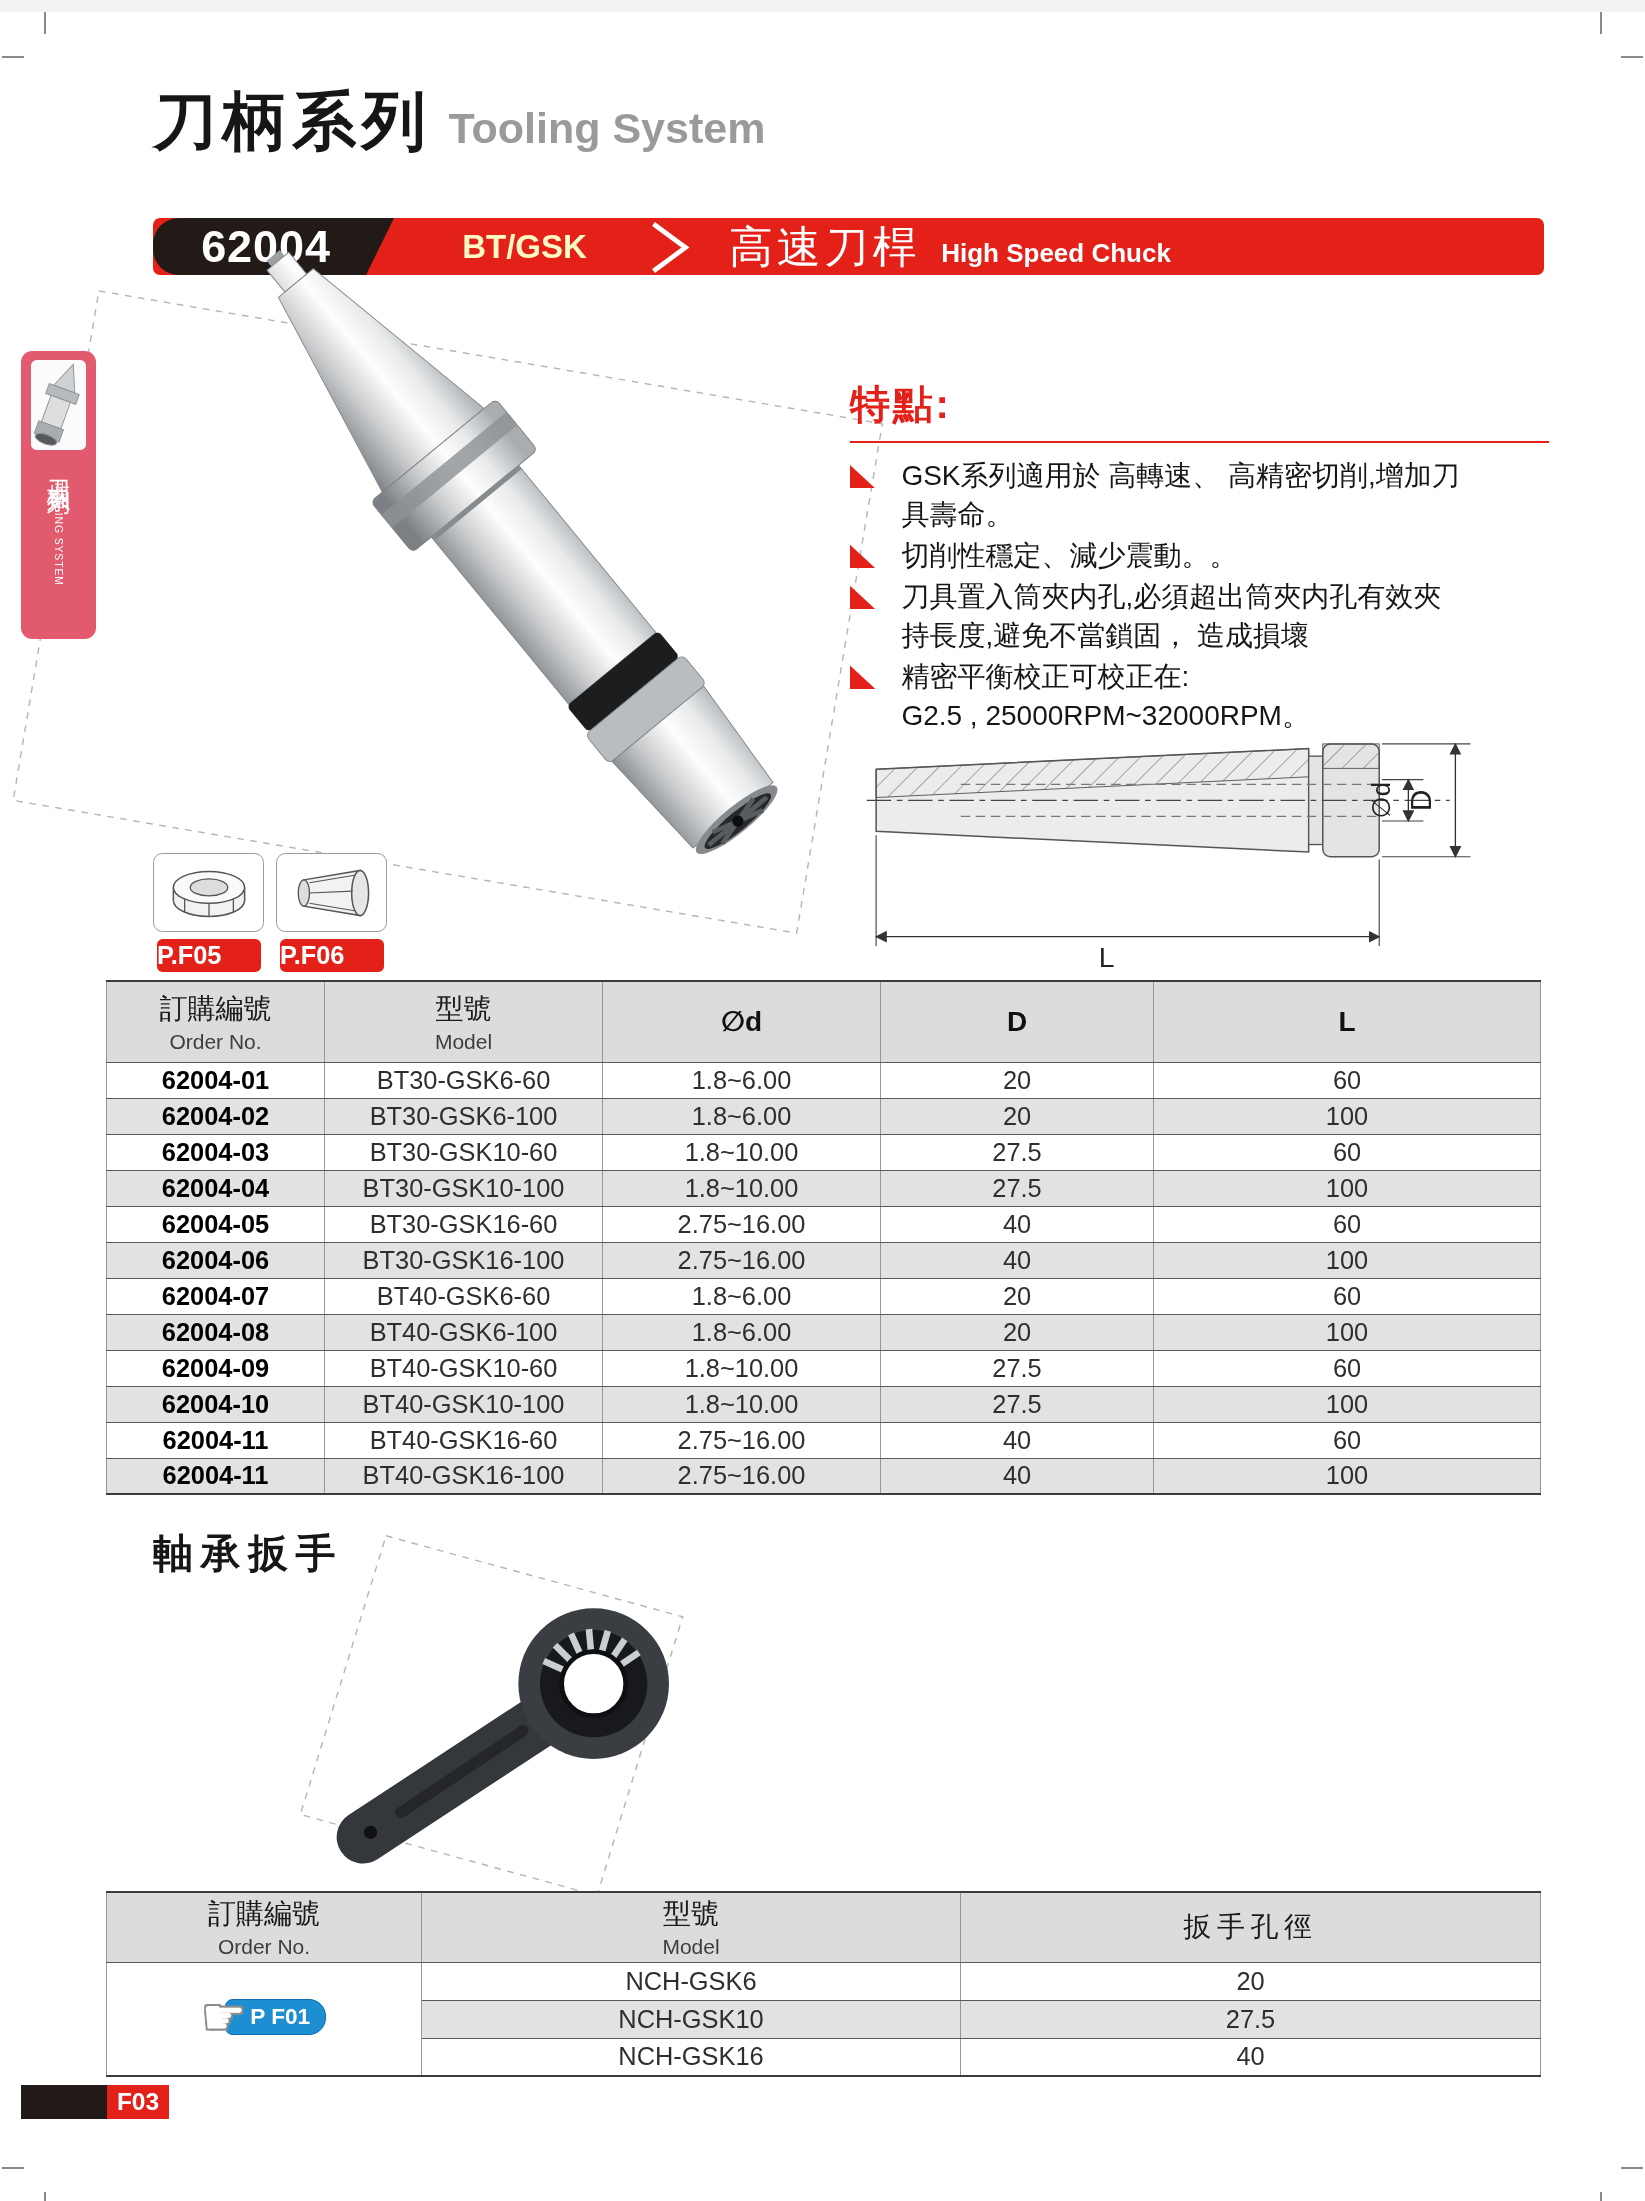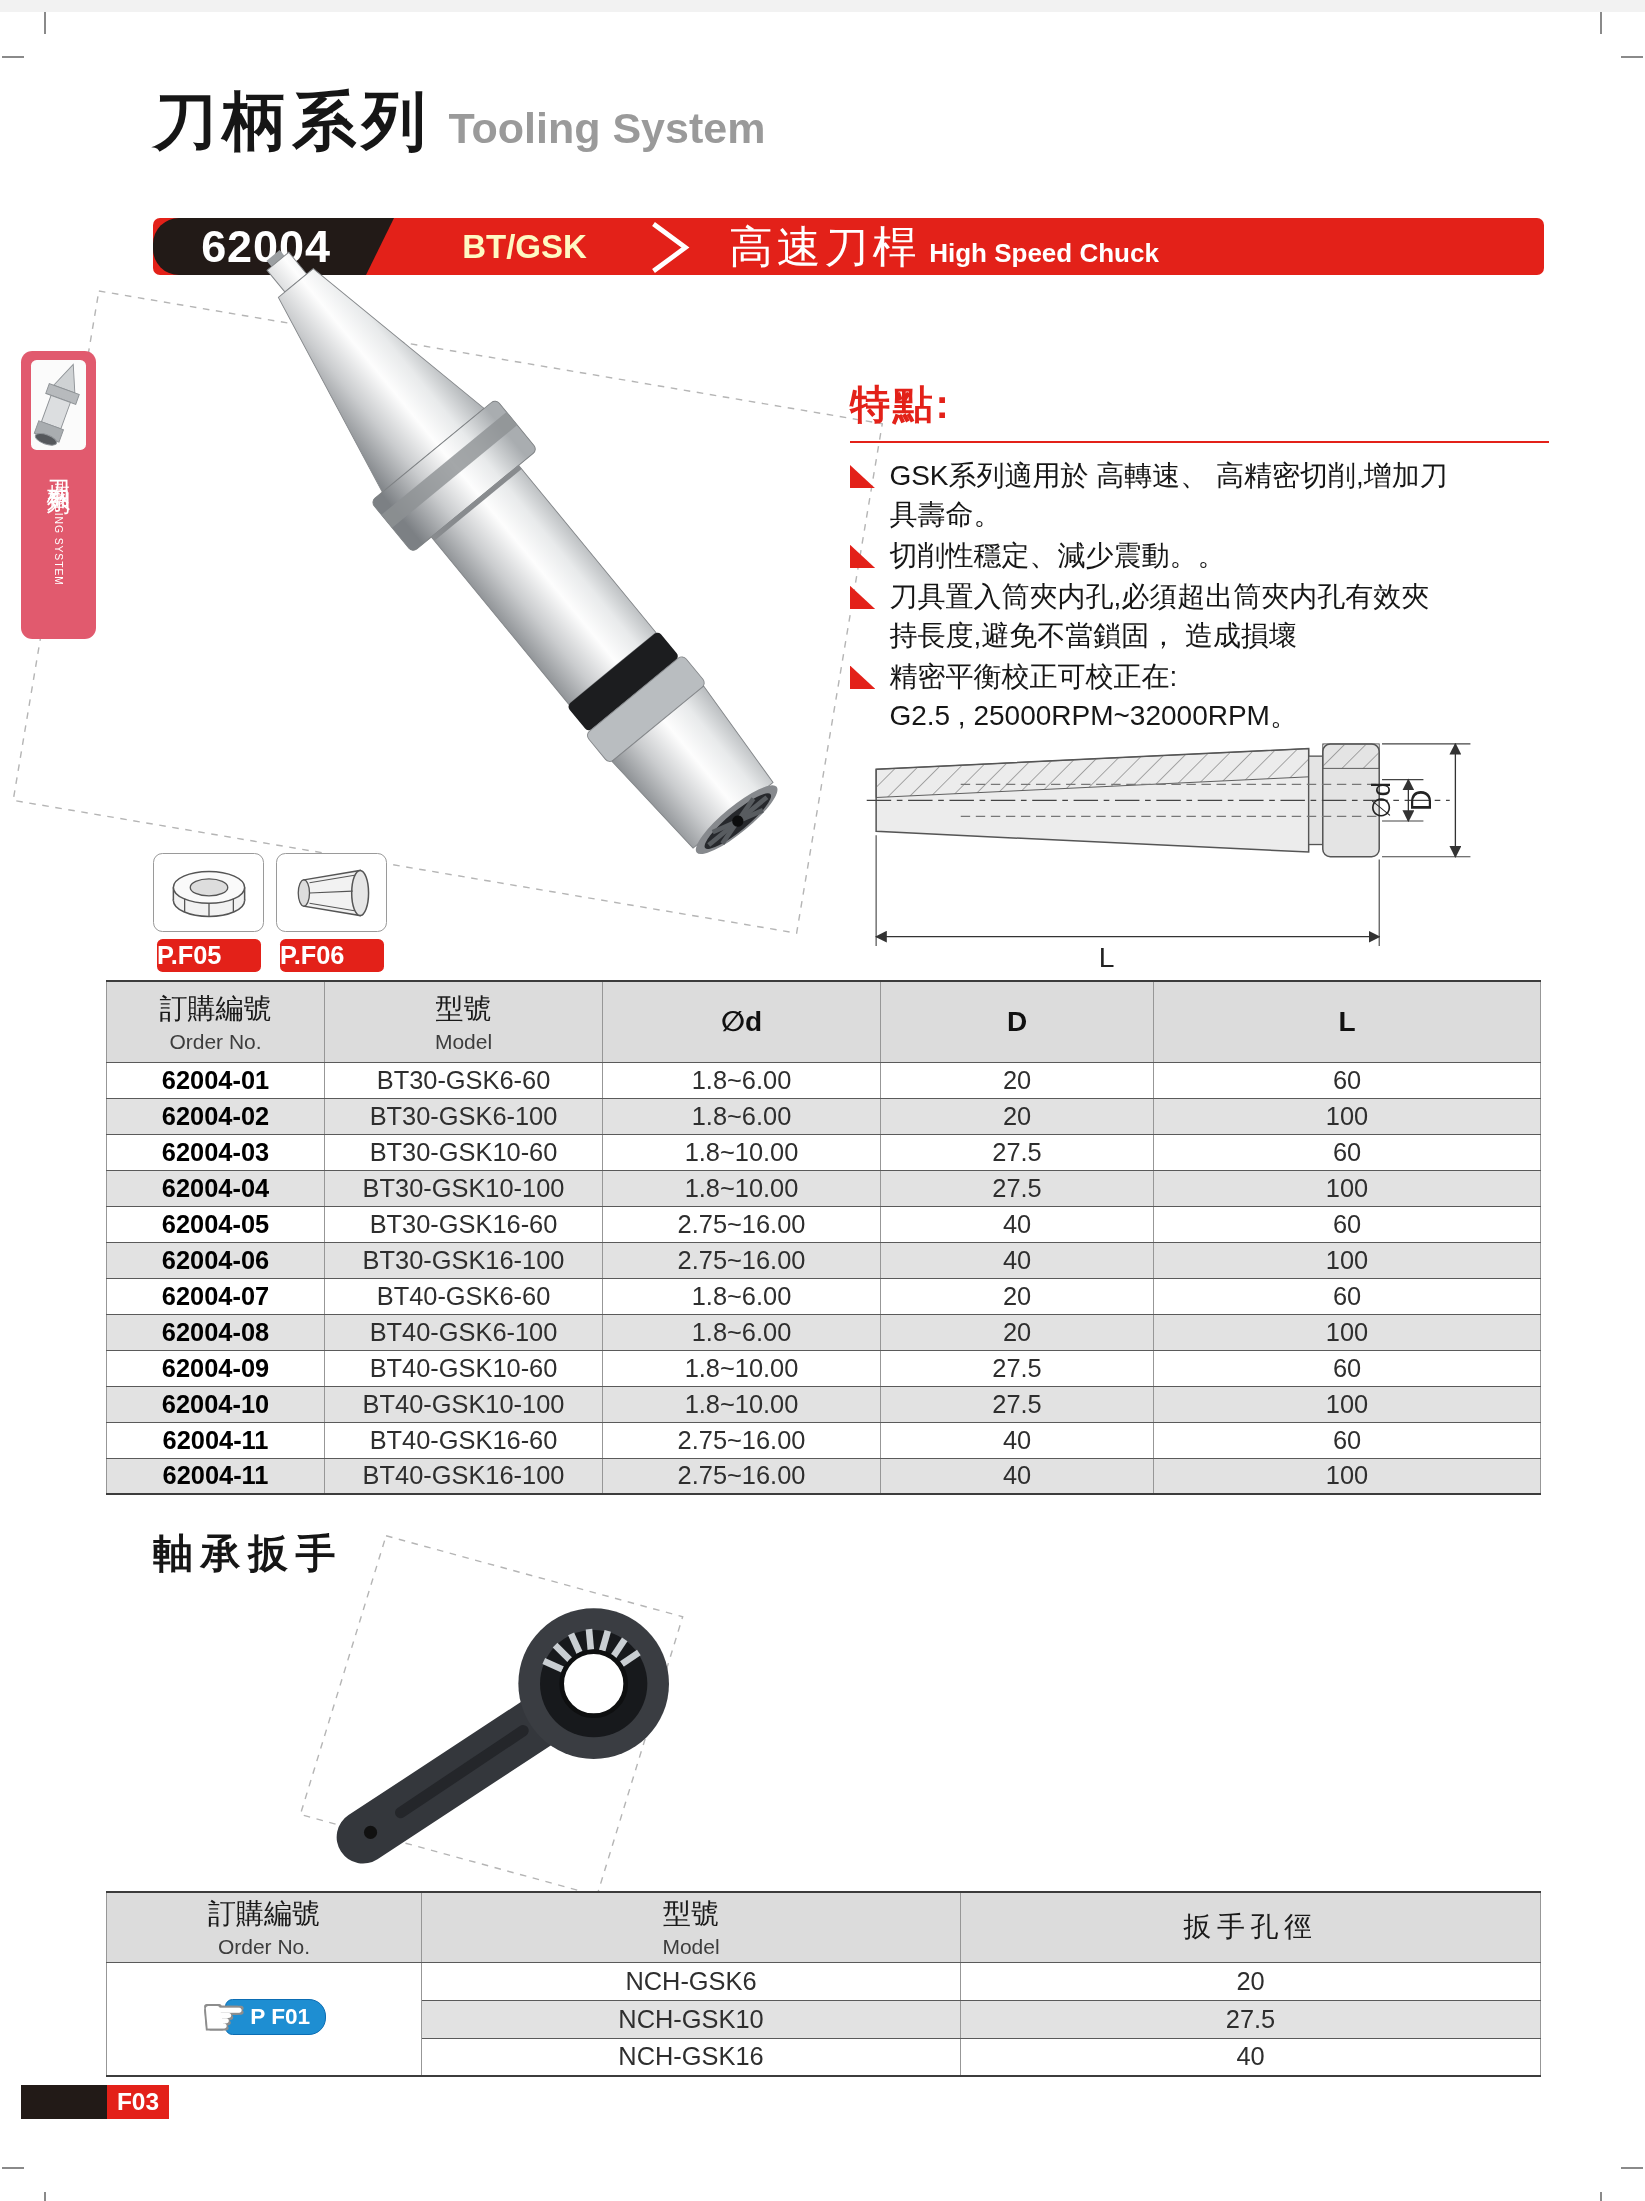--- a/index.html
+++ b/index.html
@@ -17,37 +17,37 @@
 
 
 .banner{position:absolute;left:153px;top:206px;width:1391px;height:57px;background:#e32119;border-radius:7px}
 .banner-black{position:absolute;left:0;top:0;width:241px;height:57px;background:#221a17;
   border-radius:26px 0 0 26px;clip-path:polygon(0 0,100% 0,calc(100% - 28px) 100%,0 100%)}
 .banner-code{position:absolute;left:13px;top:0;width:200px;height:57px;line-height:57px;text-align:center;
   color:#fff;font-size:45px;font-weight:bold;letter-spacing:0.9px}
 .banner-series{position:absolute;left:282px;top:0;width:179px;height:57px;line-height:57px;text-align:center;
   color:#fef9c3;font-size:33px;font-weight:bold}
 .banner-chev{position:absolute;left:493px;top:2.8px}
-.banner-name{position:absolute;left:576px;top:0;height:57px;display:flex;align-items:baseline;gap:9px;color:#fff}
+.banner-name{position:absolute;left:576px;top:0;height:57px;display:flex;align-items:baseline;gap:21px;color:#fff}
 .banner-name .zh{font-size:44px;line-height:57px;letter-spacing:3.8px}
 .banner-name .en{font-size:26px;font-weight:bold}
 
 
 .side-tab{position:absolute;left:21px;top:339px;width:75px;height:288px;background:#e15a6e;border-radius:11.3px}
 .side-photo{position:absolute;left:10.4px;top:9.4px;width:55px;height:90px;background:#fbfbfb;border-radius:5.6px;overflow:hidden}
 .side-text{position:absolute;left:0;top:107px;width:100%;height:175px;writing-mode:vertical-rl;
   display:flex;align-items:center;justify-content:flex-start;color:#fff;gap:3.8px;padding-top:3.8px}
 .side-text .zh{font-size:23.5px;letter-spacing:3.8px}
 .side-text .en{font-size:10.4px;letter-spacing:0.9px}
 
 
 .features{position:absolute;left:850px;top:365px;width:699px}
 .feat-head{font-size:40px;font-weight:bold;color:#e32119;letter-spacing:2.8px;
   border-bottom:2.8px solid #e32119;padding-bottom:9.4px;margin-bottom:13px}
-.feat{display:flex;gap:14px;margin-bottom:1.9px}
+.feat{display:flex;gap:26px;margin-bottom:1.9px}
 .tri{flex:none;width:25.4px;height:23.5px;background:#e32119;clip-path:polygon(0 0,100% 100%,0 100%);margin-top:8.5px}
 .feat .txt{font-size:28px;line-height:39px;color:#161616}
 
 
 .ref-box{position:absolute;width:111px;height:79px;background:#fff;border:1.9px solid #9a9a9a;border-radius:9.4px;
   display:flex;align-items:center;justify-content:center}
 .ref-label{position:absolute;width:104px;height:33px;background:#e32119;color:#fff;border-radius:5.6px;
   font-size:25.4px;font-weight:bold;line-height:33px}
 
 

